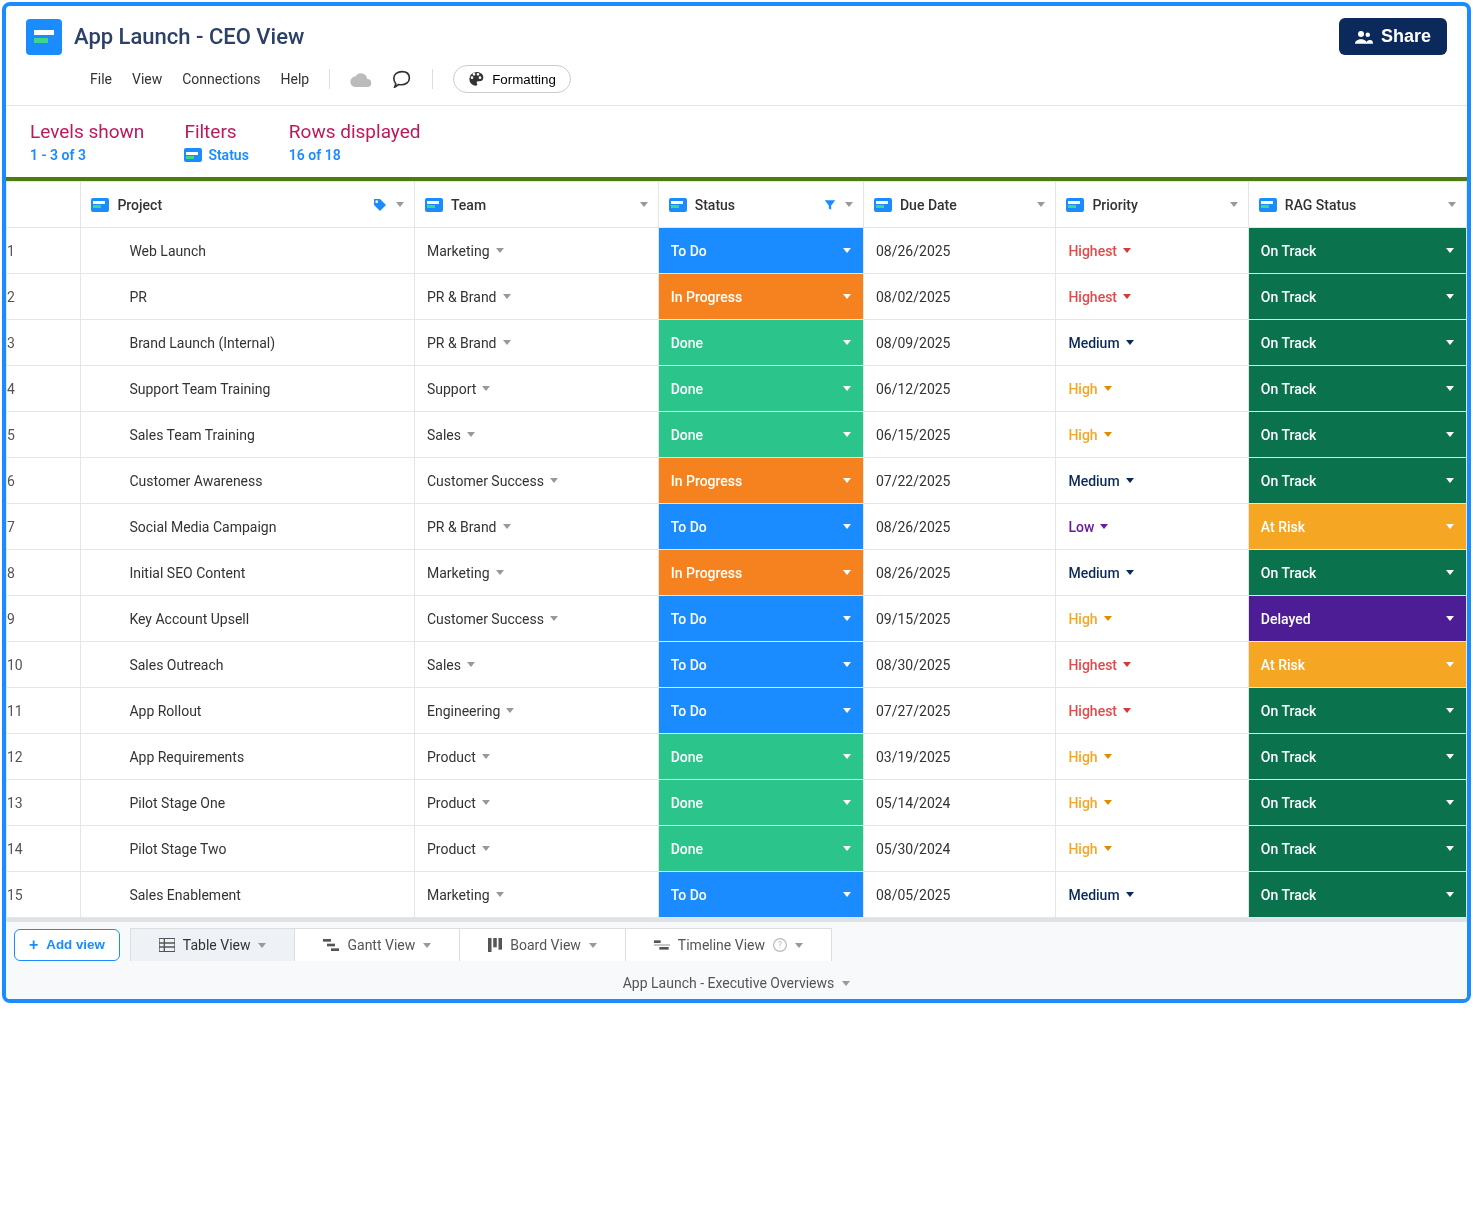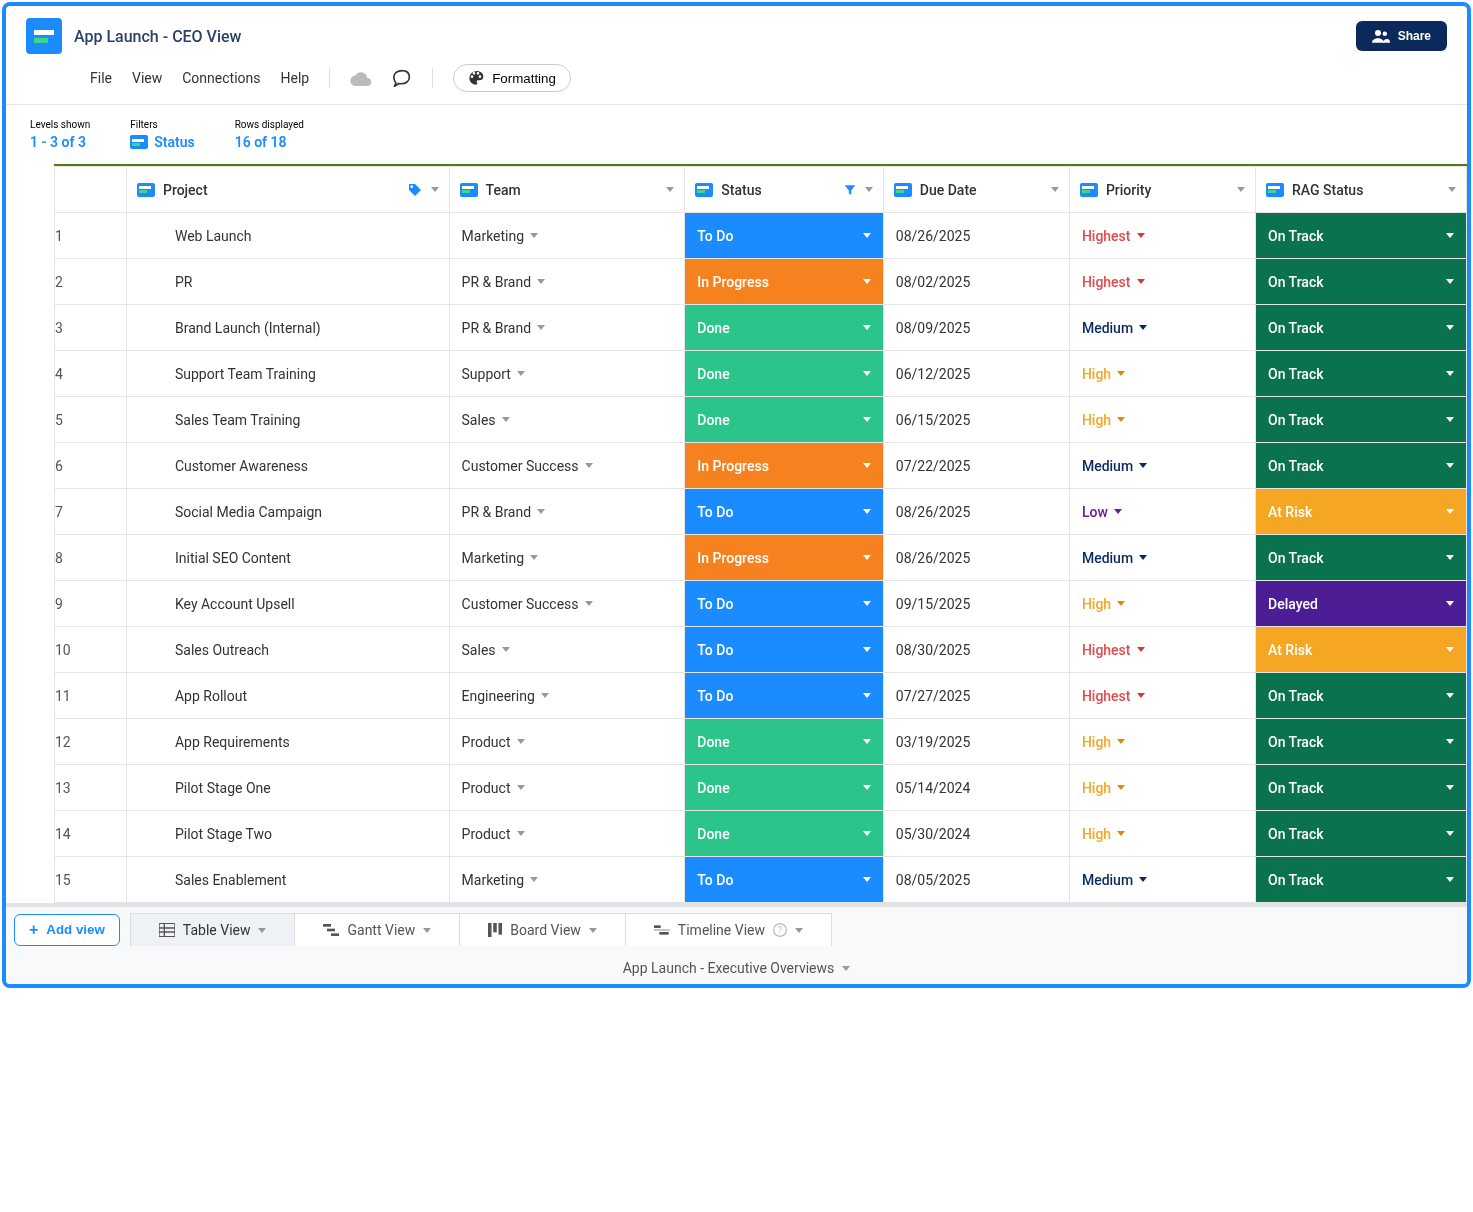--- a/index.html
+++ b/index.html
@@ -33,31 +33,31 @@
   display: flex;
   flex-direction: column;
   justify-content: center;
   align-items: center;
   gap: 3px;
   padding: 6px;
 }
 .app-logo .bar1 { width: 20px; height: 5px; background: #fff; }
 .app-logo .bar2 { width: 14px; height: 5px; background: #3dd68c; align-self: flex-start; margin-left:2px;}
 .page-title {
-  font-size: 16px;
+  font-size: 22px;
   color: #2c4168;
   font-weight: 500;
 }
 .share-btn {
   background: #0b2a5b;
   color: #fff;
   border: none;
   border-radius: 6px;
   padding: 8px 16px;
-  font-size: 12px;
+  font-size: 18px;
   font-weight: 600;
   display: flex;
   align-items: center;
   gap: 8px;
   cursor: pointer;
 }
 .menubar {
   display: flex;
   align-items: center;
   gap: 20px;
@@ -75,36 +75,36 @@
   display: flex;
   align-items: center;
   gap: 8px;
   cursor: pointer;
 }
 .stats-row {
   display: flex;
   gap: 40px;
   padding: 14px 24px;
 }
-.stat .lbl { color: #000000; font-size: 10px; }
+.stat .lbl { color: #be185d; font-size: 19px; }
 .stat .val { color: #1a8cff; font-weight: 600; display:flex; align-items:center; gap:6px; margin-top:4px;}
 .mini-icon {
   width: 18px; height: 14px;
   background: #1a8cff;
   border-radius: 2px;
   display: inline-flex;
   flex-direction: column;
   justify-content: center;
   padding: 2px;
   gap:1px;
 }
 .mini-icon .b1 { width:12px; height:3px; background:#fff; }
 .mini-icon .b2 { width:8px; height:3px; background:#3dd68c; }
 
-.table-wrap { border-top: 2px solid #4d7c0f; margin-left: 48px; }
+.table-wrap { border-top: 4px solid #4d7c0f; }
 .table { width: 100%; border-collapse: collapse; }
 .table th, .table td {
   border: 1px solid #e5e5e5;
   text-align: left;
   vertical-align: middle;
   height: 46px;
 }
 .table th {
   background: #fff;
   font-weight: 500;

